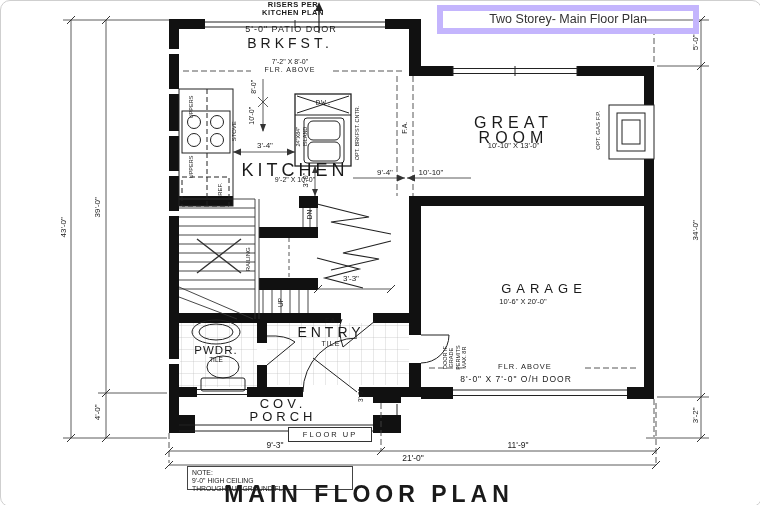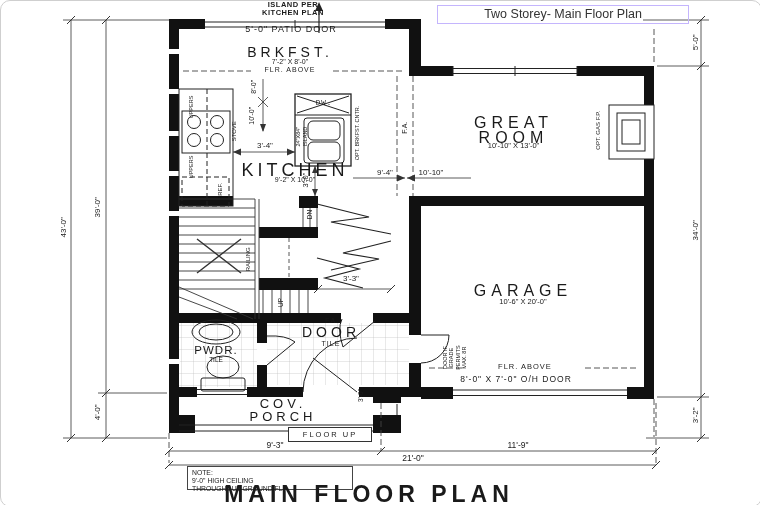--- a/index.html
+++ b/index.html
@@ -1,21 +1,21 @@
 <!DOCTYPE html>
 <html><head>
 <meta charset="utf-8">
 <style>
   html,body{margin:0;padding:0;background:#fff;}
   .frame{position:relative;width:760px;height:505px;background:#fff;border:1px solid #cfcfcf;
          border-radius:10px;overflow:hidden;font-family:"Liberation Sans",sans-serif;color:#1a1a1a;}
   .frame svg{position:absolute;left:0;top:0;}
   .lbl{position:absolute;text-align:center;line-height:1.08;white-space:nowrap;color:#1a1a1a;}
   .v{transform:rotate(-90deg);}
-  .titlebox{position:absolute;border:1px solid #c4b5fd;text-align:center;}
+  .titlebox{position:absolute;border:6px solid #c4b5fd;text-align:center;}
   .notebox{position:absolute;border:1px solid #444;background:#fff;text-align:left;
            padding:2px 4px;box-sizing:border-box;}
   .stepbox{position:absolute;border:1px solid #333;background:#fff;text-align:center;}
   .room{letter-spacing:4px;}
 </style>
 </head>
 <body>
 
 <div class="frame">
 
@@ -158,40 +158,40 @@
         <polygon points="406,177 414,173.5 414,180.5"></polygon>
     </g>
 
     <g fill="none" stroke="#222" stroke-width="1">
       <path d="M178 424H372 M178 430H372 M396 403V414"></path>
     </g>
   </svg>
 
   <div class="titlebox" style="left:436px;top:4px;width:250px;height:17px;line-height:17px;font-size:12.5px;color:#333;">Two Storey- Main Floor Plan</div>
 
-  <div class="lbl" style="left:232px;top:0px;width:120px;font-size:7.5px;font-weight:600;letter-spacing:0.5px;">ISLAND PER</div>
+  <div class="lbl" style="left:232px;top:0px;width:120px;font-size:7.5px;font-weight:600;letter-spacing:0.5px;">RISERS PER</div>
   <div class="lbl" style="left:232px;top:8px;width:120px;font-size:7.5px;font-weight:600;letter-spacing:0.5px;">KITCHEN PLAN</div>
   <div class="lbl" style="left:212px;top:24px;width:156px;font-size:9px;letter-spacing:1px;">5'-0" PATIO DOOR</div>
 
-  <div class="lbl room" style="left:227px;top:44px;width:124px;font-size:14px;">BRKFST.</div>
+  <div class="lbl room" style="left:227px;top:35px;width:124px;font-size:14px;">BRKFST.</div>
   <div class="lbl" style="left:227px;top:57px;width:124px;font-size:7px;">7'-2" X 8'-0"</div>
   <div class="lbl" style="left:249px;top:65px;width:80px;font-size:7px;letter-spacing:1px;">FLR. ABOVE</div>
 
   <div class="lbl room" style="left:232px;top:160px;width:124px;font-size:18px;">KITCHEN</div>
   <div class="lbl" style="left:232px;top:175px;width:124px;font-size:7px;">9'-2" X 10'-0"</div>
 
   <div class="lbl room" style="left:455px;top:128px;width:115px;font-size:16px;letter-spacing:5px;">ROOM</div>
   <div class="lbl room" style="left:455px;top:113px;width:115px;font-size:16px;letter-spacing:5px;">GREAT</div>
   <div class="lbl" style="left:450px;top:141px;width:125px;font-size:7.5px;">10'-10" X 13'-0"</div>
 
-  <div class="lbl room" style="left:457px;top:281px;width:130px;font-size:16px;letter-spacing:5px;">GARAGE</div>
+  <div class="lbl room" style="left:478px;top:281px;width:130px;font-size:13px;letter-spacing:5px;">GARAGE</div>
   <div class="lbl" style="left:457px;top:297px;width:130px;font-size:7.5px;">10'-6" X 20'-0"</div>
 
   <div class="lbl" style="left:300px;top:316px;width:60px;font-size:7px;">F.A.</div>
-  <div class="lbl room" style="left:283px;top:324px;width:94px;font-size:14px;">DOOR</div>
+  <div class="lbl room" style="left:283px;top:324px;width:94px;font-size:14px;">ENTRY</div>
   <div class="lbl" style="left:283px;top:339px;width:94px;font-size:7px;letter-spacing:1px;">TILE</div>
 
   <div class="lbl" style="left:179px;top:343px;width:72px;font-size:11.5px;letter-spacing:1px;">PWDR.</div>
   <div class="lbl" style="left:179px;top:355px;width:72px;font-size:6.5px;">TILE</div>
 
   <div class="lbl room" style="left:222px;top:396px;width:120px;font-size:13px;">COV.</div>
   <div class="lbl room" style="left:222px;top:409px;width:120px;font-size:13px;">PORCH</div>
   <div class="stepbox" style="left:287px;top:426px;width:82px;height:13px;line-height:13px;font-size:7.5px;letter-spacing:2px;">FLOOR UP</div>
 
   <div class="lbl" style="left:468px;top:362px;width:112px;font-size:7.5px;letter-spacing:1px;">FLR. ABOVE</div>

